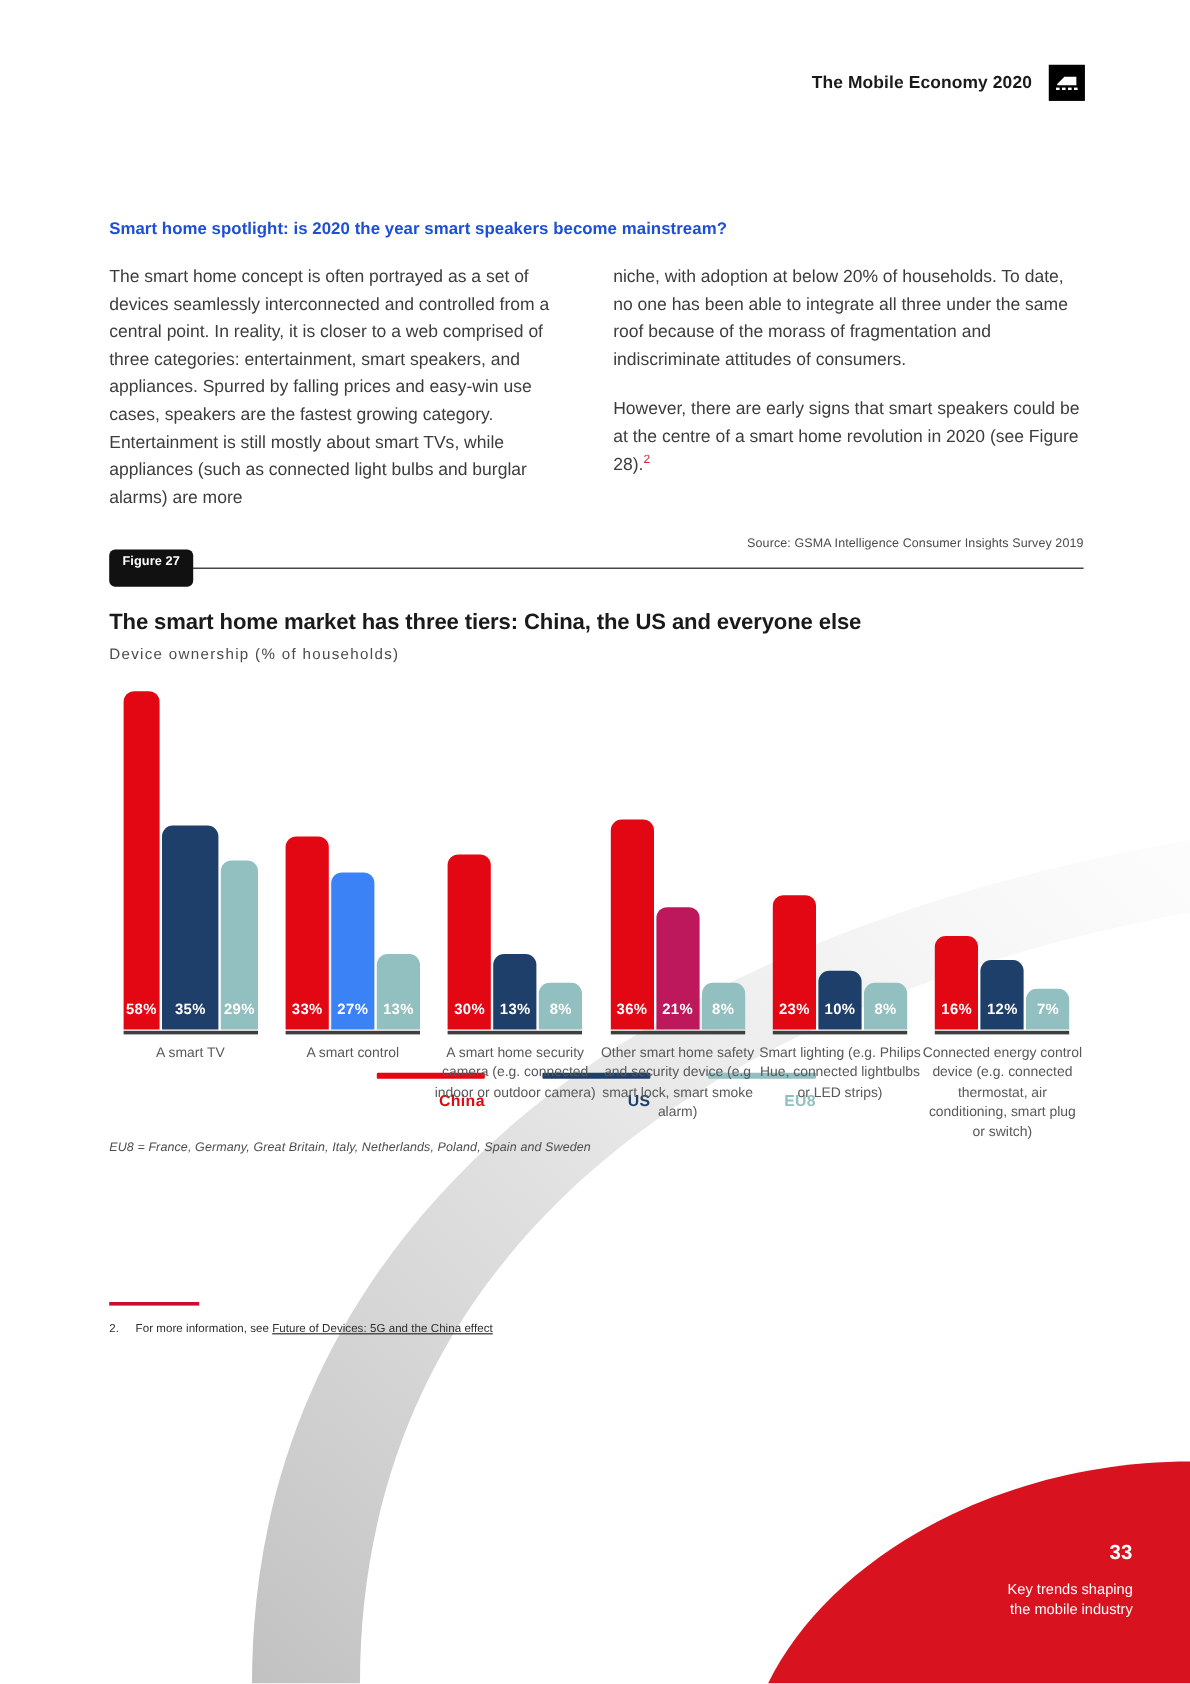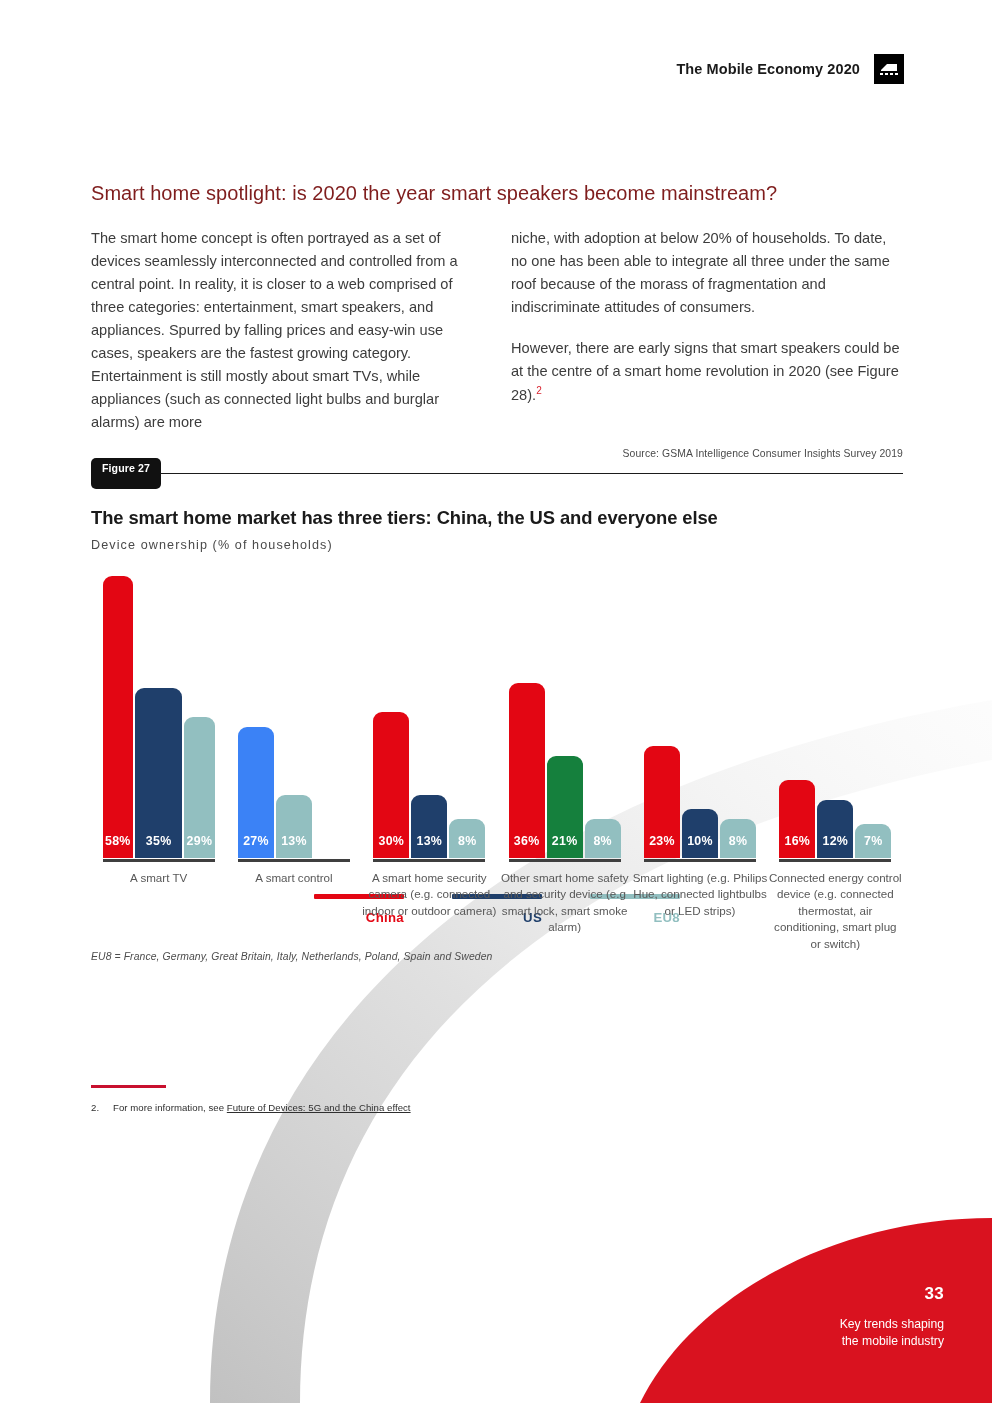--- a/index.html
+++ b/index.html
@@ -11,21 +11,21 @@
   #bg-swoosh{position:absolute;left:0;top:0;width:992px;height:1403px;z-index:0;pointer-events:none;}
 
   
   #page-header{position:absolute;top:54px;right:88px;display:flex;align-items:center;gap:14px;z-index:3;}
   #header-title{font-size:14.5px;font-weight:bold;color:#1a1a1a;letter-spacing:.1px;white-space:nowrap;}
   #brand-logo{width:30px;height:30px;background:#000;position:relative;flex:0 0 auto;}
   #brand-logo svg{position:absolute;left:0;top:0;}
 
   
   #article{position:absolute;left:91px;top:182px;width:812px;z-index:3;}
-  #section-heading{font-size:20px;font-weight:normal;color:#7f1d1d;margin:0 0 22px 0;letter-spacing:.05px;}
+  #section-heading{font-size:14px;font-weight:bold;color:#1d4ed8;margin:0 0 22px 0;letter-spacing:.05px;}
   #columns{display:flex;gap:28px;}
   .column{width:392px;}
   .column p{margin:0 0 18px 0;font-size:14.6px;line-height:1.58;color:#3c3c3c;}
   .column p:last-child{margin-bottom:0;}
   .fn-ref{color:#d9232e;font-size:10px;vertical-align:super;font-weight:normal;}
 
   
   #figure-block{position:absolute;left:91px;top:448px;width:812px;z-index:3;}
   #figure-source{font-size:10.4px;color:#4a4a4a;text-align:right;margin-bottom:3px;letter-spacing:.1px;}
   #figure-rule-row{display:flex;align-items:center;height:22px;}
@@ -125,20 +125,23 @@
           </div>
           <div class="bar" style="width: 56px; height: 170.333px; background: rgb(31, 63, 107);">
             <span class="val">35%</span>
           </div>
           <div class="bar" style="width: 36px; height: 141.133px; background: rgb(146, 191, 192);">
             <span class="val">29%</span>
           </div>
           <div class="baseline"></div>
         </div>
         <div class="group" style="left: 147px; width: 112px;">
+          <div class="bar" style="width: 36px; height: 160.6px; background: rgb(227, 6, 19);">
+            <span class="val">33%</span>
+          </div>
           <div class="bar" style="width: 36px; height: 131.4px; background: #3b82f6;">
             <span class="val">27%</span>
           </div>
           <div class="bar" style="width: 36px; height: 63.2667px; background: rgb(146, 191, 192);">
             <span class="val">13%</span>
           </div>
           <div class="baseline"></div>
         </div>
         <div class="group" style="left: 282.333px; width: 112px;">
           <div class="bar" style="width: 36px; height: 146px; background: rgb(227, 6, 19);">
@@ -149,21 +152,21 @@
           </div>
           <div class="bar" style="width: 36px; height: 38.9333px; background: rgb(146, 191, 192);">
             <span class="val">8%</span>
           </div>
           <div class="baseline"></div>
         </div>
         <div class="group" style="left: 417.667px; width: 112px;">
           <div class="bar" style="width: 36px; height: 175.2px; background: rgb(227, 6, 19);">
             <span class="val">36%</span>
           </div>
-          <div class="bar" style="width: 36px; height: 102.2px; background: #15803d;">
+          <div class="bar" style="width: 36px; height: 102.2px; background: #be185d;">
             <span class="val">21%</span>
           </div>
           <div class="bar" style="width: 36px; height: 38.9333px; background: rgb(146, 191, 192);">
             <span class="val">8%</span>
           </div>
           <div class="baseline"></div>
         </div>
         <div class="group" style="left: 553px; width: 112px;">
           <div class="bar" style="width: 36px; height: 111.933px; background: rgb(227, 6, 19);">
             <span class="val">23%</span>

